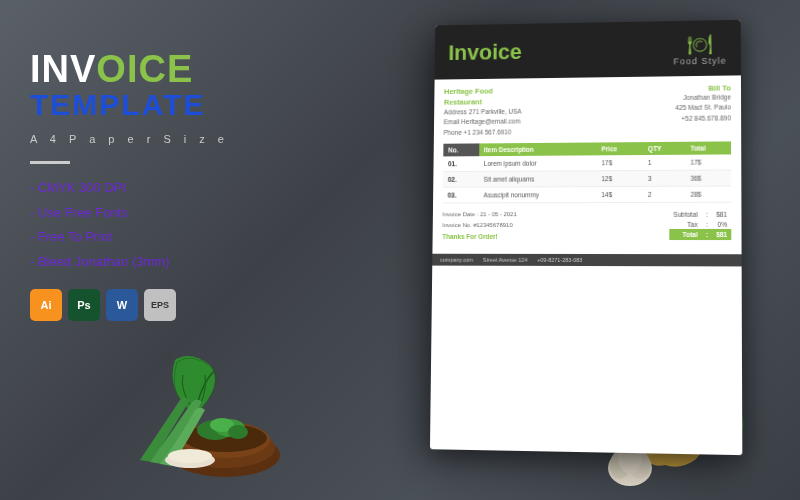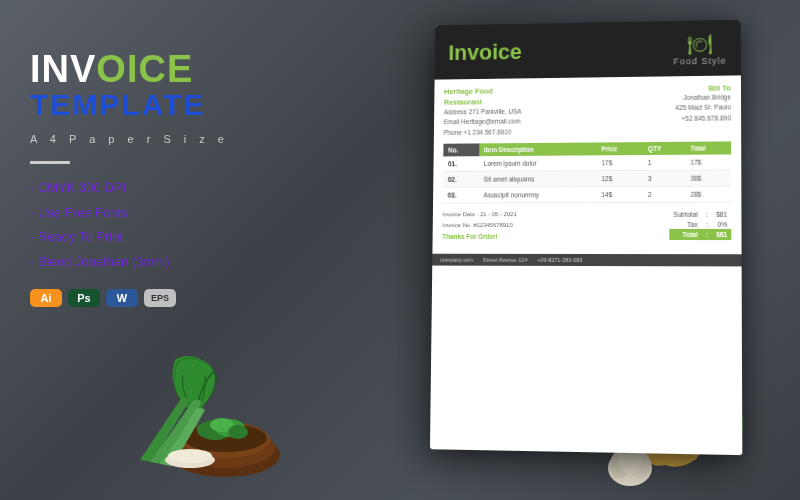--- a/index.html
+++ b/index.html
@@ -68,21 +68,21 @@
       color: #6d28d9;
     }
 
     .tool-icons {
       display: flex;
       gap: 6px;
       margin-top: 18px;
     }
     .tool-icon {
       width: 32px;
-      height: 18px;
+      height: 32px;
       border-radius: 5px;
       display: flex;
       align-items: center;
       justify-content: center;
       font-size: 11px;
       font-weight: bold;
       color: white;
     }
     .tool-ai { background: #f7921e; }
     .tool-ps { background: #14532d; }
@@ -313,21 +313,21 @@
     <div class="title-invoice">
       <span>INV</span><span class="accent">OICE</span>
     </div>
     <div class="title-template">TEMPLATE</div>
   </div>
   <div class="subtitle-paper">A 4   P a p e r   S i z e</div>
   <div class="divider"></div>
   <ul class="features">
     <li class="highlight">CMYK 300 DPI</li>
     <li class="highlight">Use Free Fonts</li>
-    <li class="highlight">Ready To Print</li>
+    <li class="highlight">Free To Print</li>
     <li class="highlight">Bleed Jonathan (3mm)</li>
   </ul>
   <div class="tool-icons">
     <div class="tool-icon tool-ai">Ai</div>
     <div class="tool-icon tool-ps">Ps</div>
     <div class="tool-icon tool-word">W</div>
     <div class="tool-icon tool-eps">EPS</div>
   </div>
 </div>
 

